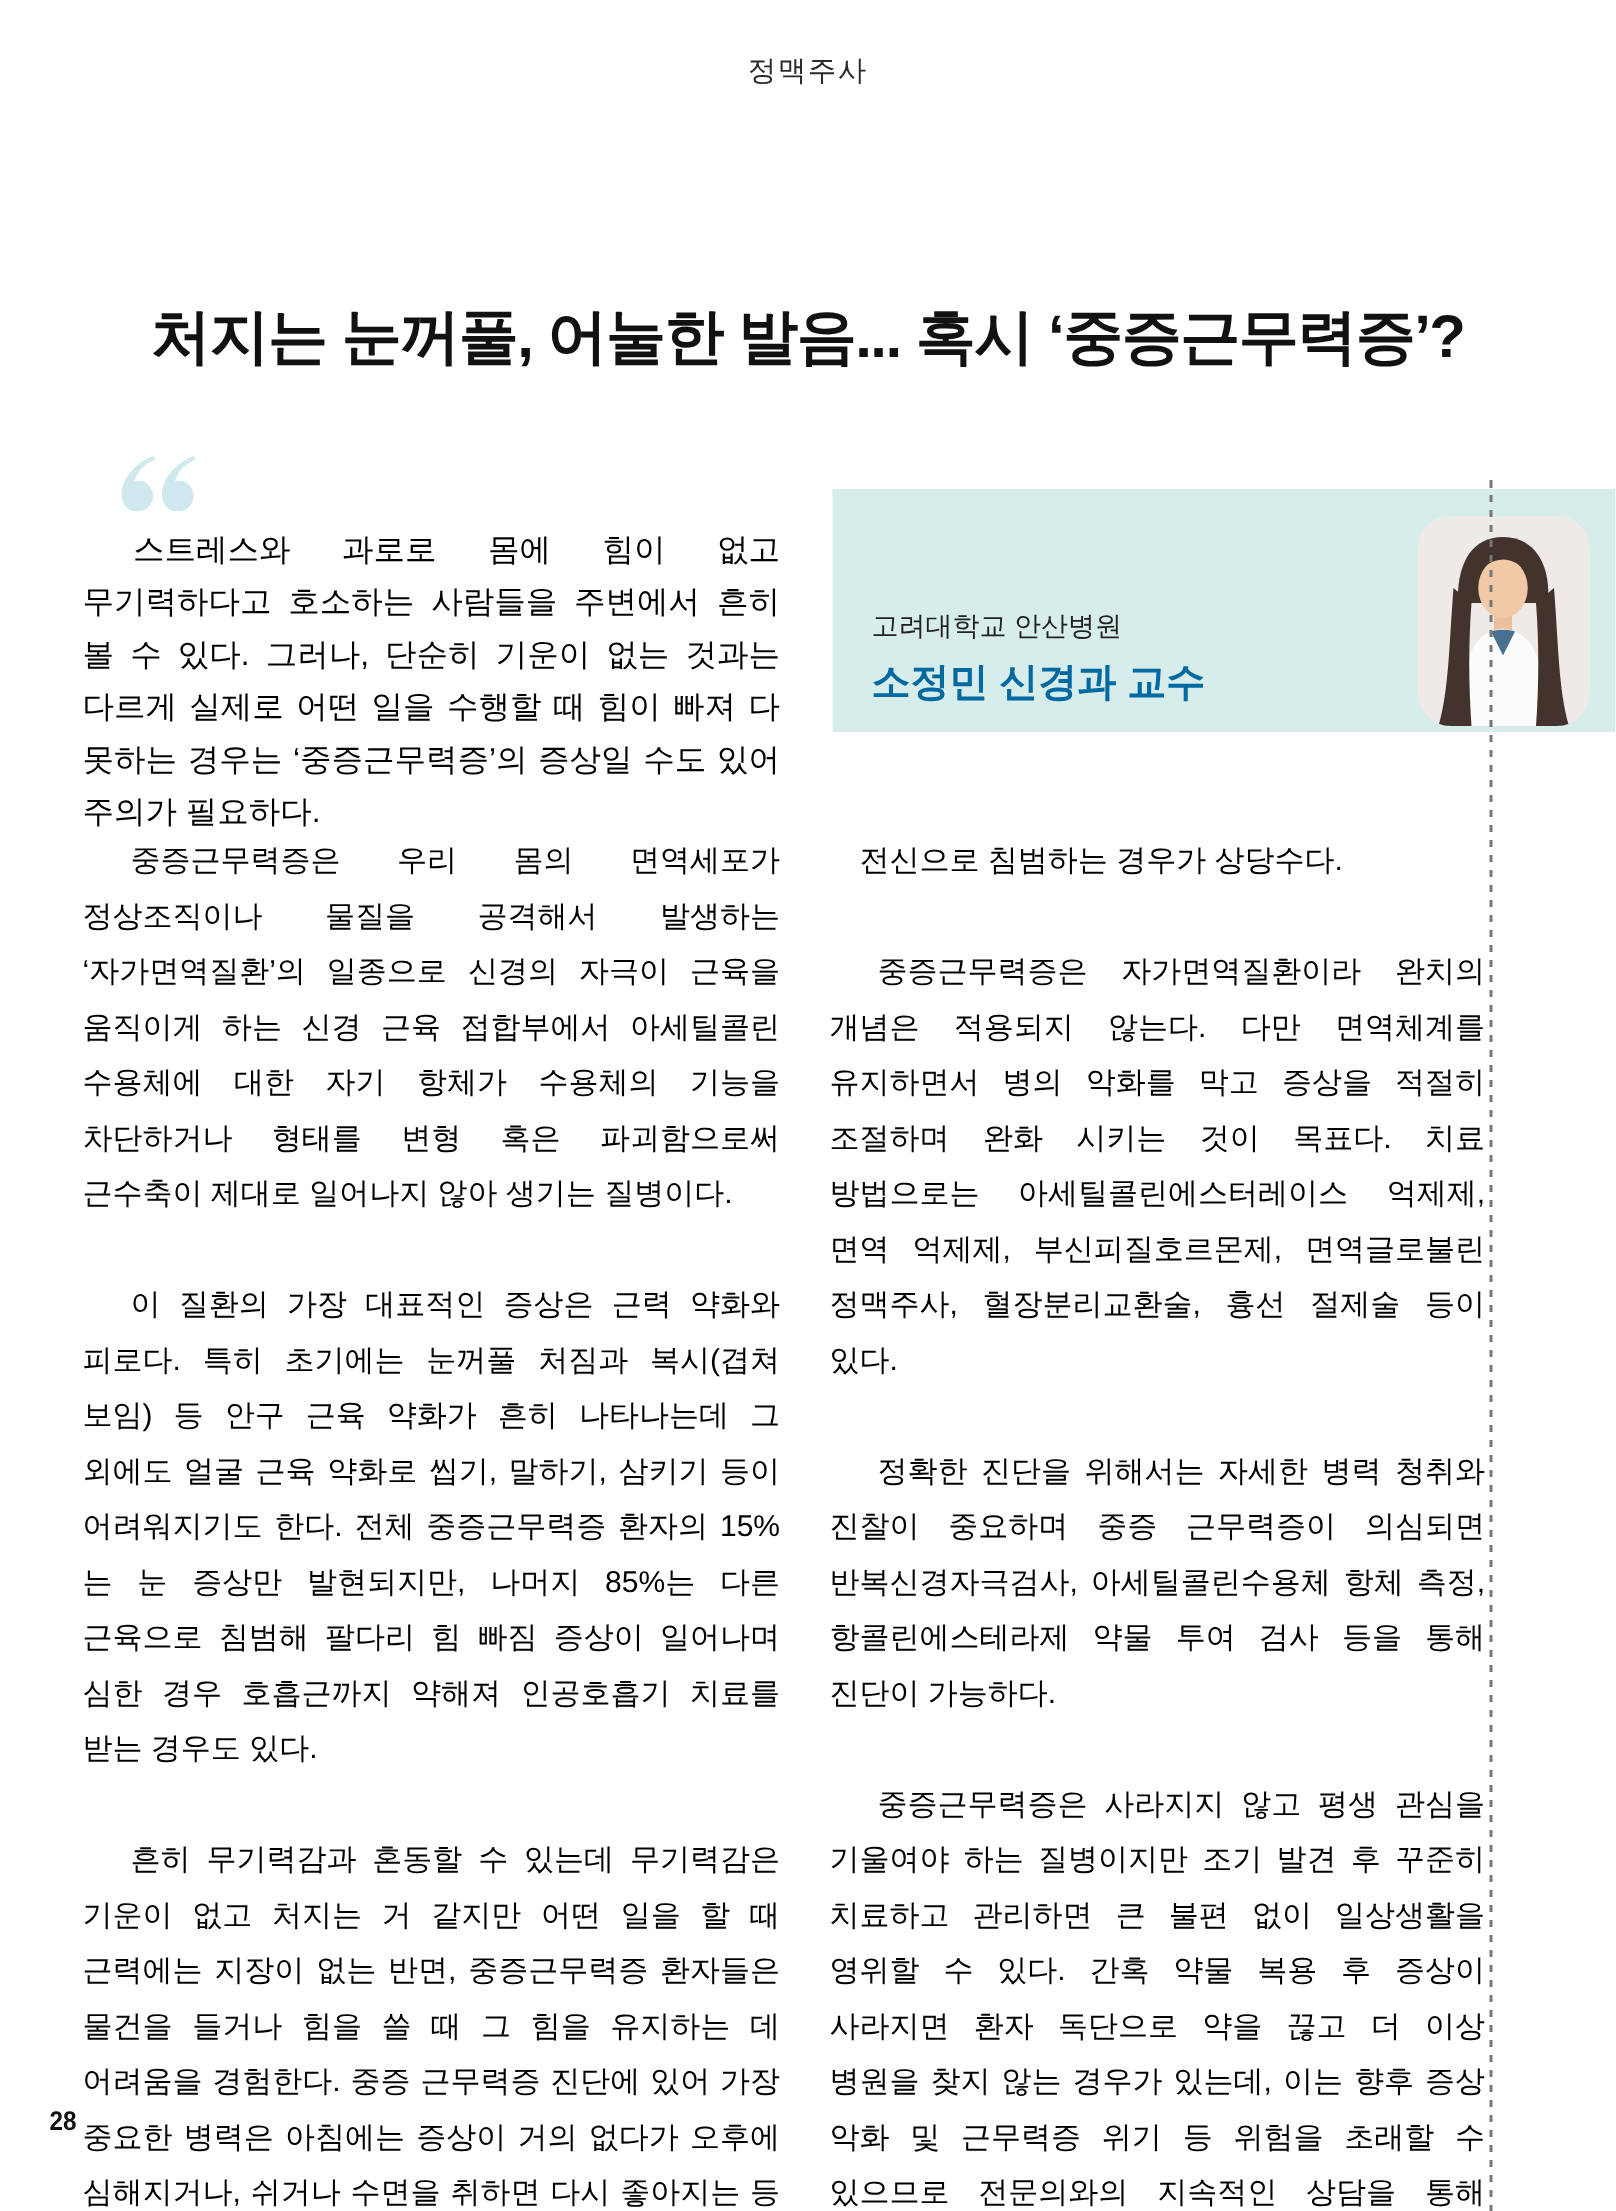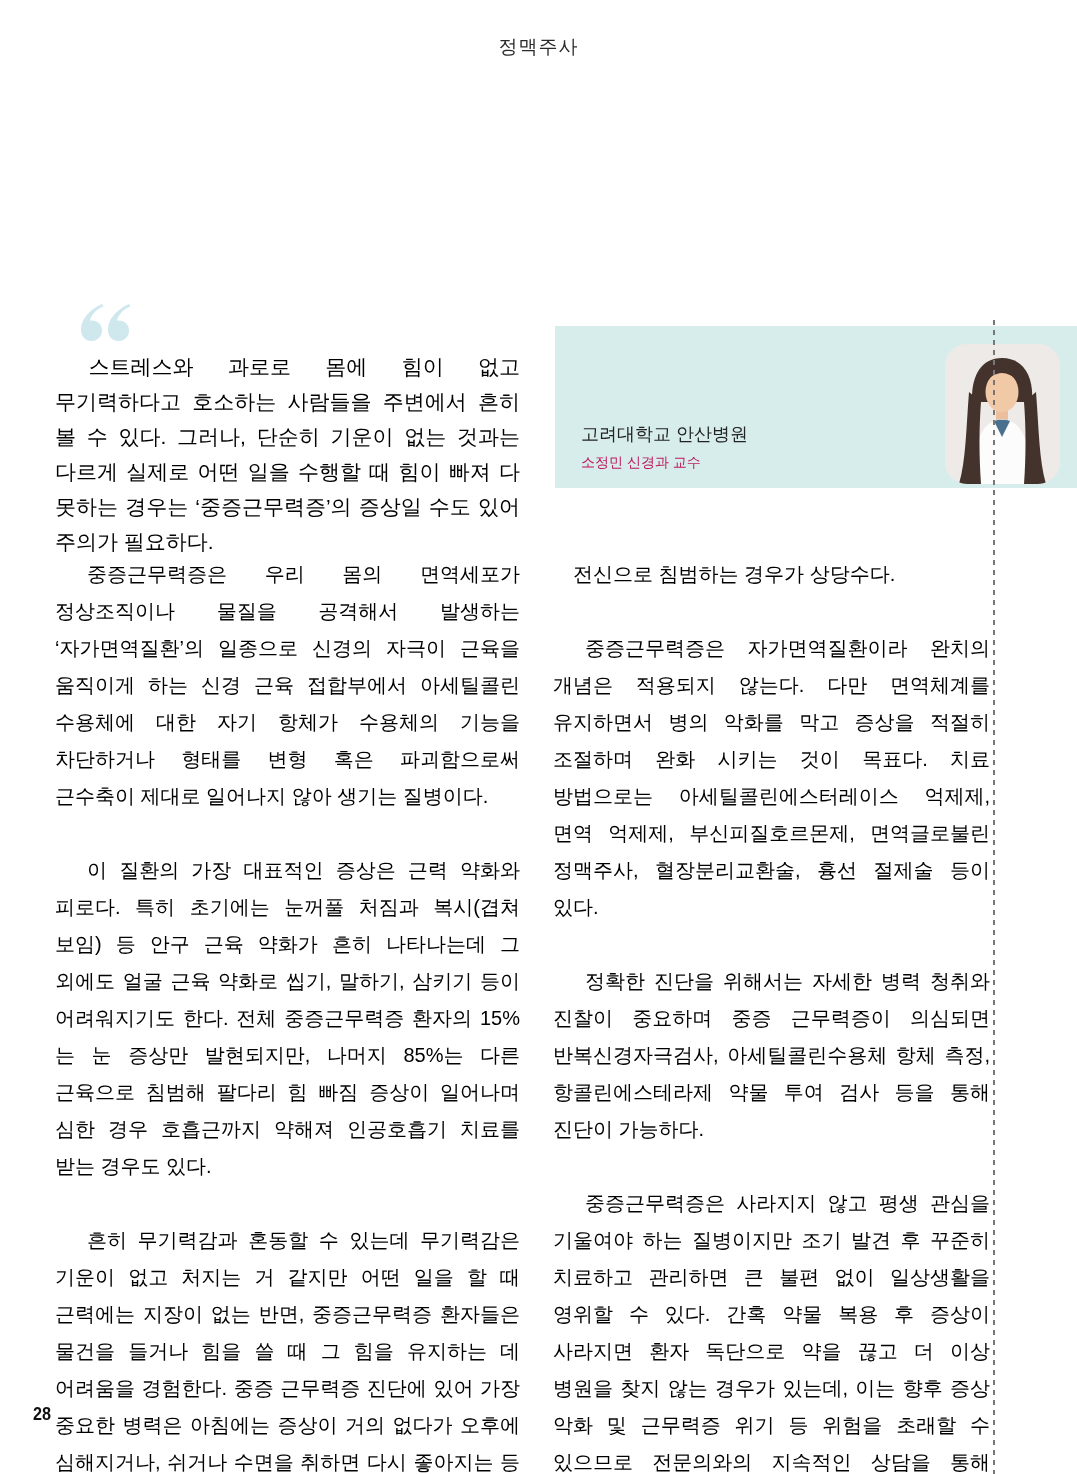--- a/index.html
+++ b/index.html
@@ -26,21 +26,21 @@
   .quote-text{
     margin:0;font-size:21px;line-height:35px;
     text-align:justify;word-break:keep-all;text-indent:1.6em;
   }
   .author-box{
     position:absolute;left:555px;top:326px;width:525px;height:162px;
     background:#d6edeb;
   }
   .author-meta{position:absolute;left:26px;bottom:16px;}
   .author-affiliation{font-size:18px;color:#222;margin:0 0 8px 0;}
-  .author-name{font-size:14px;font-weight:400;color:#be185d;margin:0;}
+  .author-name{font-size:26px;font-weight:700;color:#0369a1;margin:0;}
   .doctor-photo{
     position:absolute;right:20px;top:18px;width:115px;height:140px;
     border-radius:22px;overflow:hidden;background:#edeae7;
   }
   .doctor-photo svg{display:block;}
   .divider-dotted{
     position:absolute;left:993px;top:320px;width:2px;height:1154px;
     background:repeating-linear-gradient(to bottom,#777 0 5px,transparent 5px 10px);
   }
   .columns{
@@ -60,20 +60,21 @@
     transform:scaleX(0.9);transform-origin:left;
   }
 </style>
 </head>
 <body>
 
 <div class="page">
 
   <div class="kicker">정맥주사</div>
 
+  <h1 class="title">처지는 눈꺼풀, 어눌한 발음... 혹시 ‘중증근무력증’?</h1>
 
   <div class="quote-block">
     <svg class="quote-icon" width="54" height="38" viewBox="0 0 54 38" xmlns="http://www.w3.org/2000/svg" aria-hidden="true">
       <defs>
         <path id="qmark" d="M23,1 C10,6.5 2,16.5 2,27 c0,6.5 4.5,11 10.5,11 c6,0 10.5,-4.5 10.5,-10.5 c0,-5.8 -4.2,-10 -10,-10 c-0.7,0 -1.5,0.1 -2.2,0.2 C12.6,11.5 17.4,6 24.5,3.4 Z"></path>
       </defs>
       <use href="#qmark" fill="#cfe8ee"></use>
       <use href="#qmark" x="27" fill="#cfe8ee"></use>
     </svg>
     <p class="quote-text" style="color: #000000;">스트레스와 과로로 몸에 힘이 없고 무기력하다고 호소하는 사람들을 주변에서 흔히 볼 수 있다. 그러나, 단순히 기운이 없는 것과는 다르게 실제로 어떤 일을 수행할 때 힘이 빠져 다 못하는 경우는 ‘중증근무력증’의 증상일 수도 있어 주의가 필요하다.</p>

